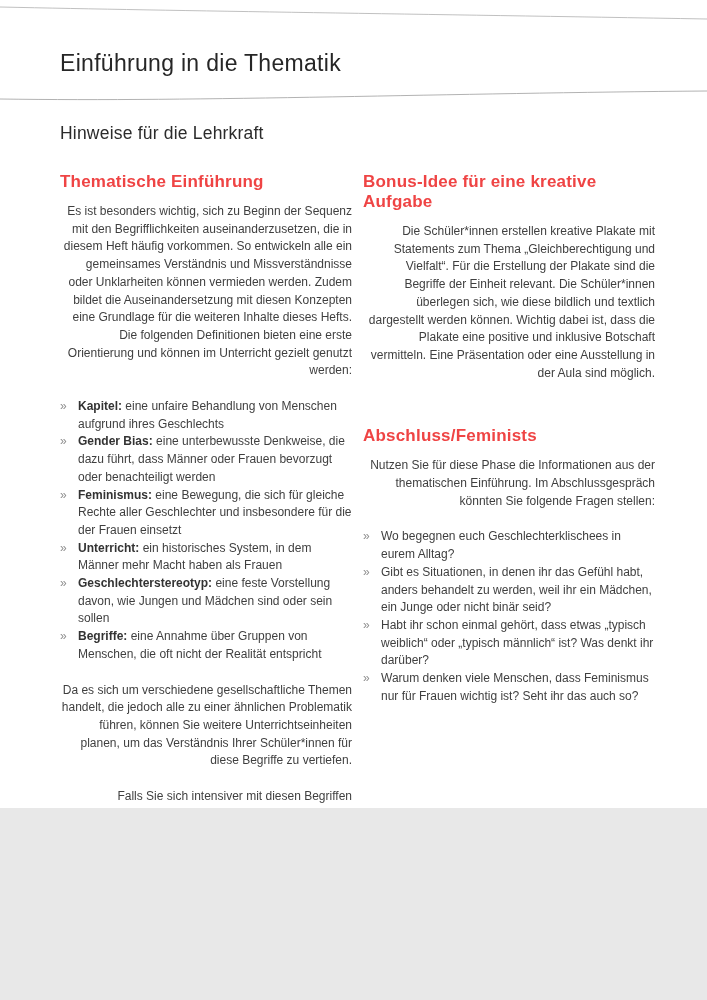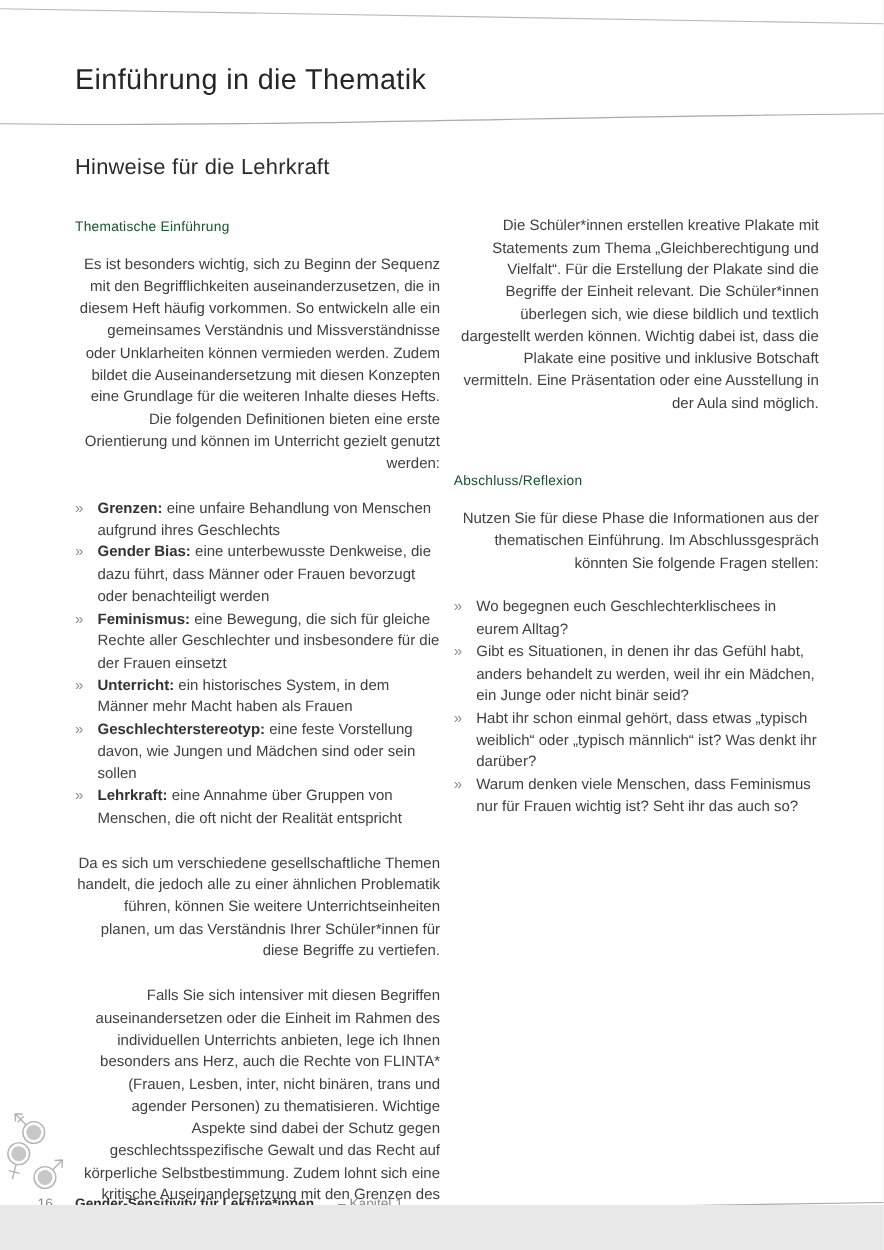--- a/index.html
+++ b/index.html
@@ -1,36 +1,36 @@
 <!DOCTYPE html>
 <html><head>
 <meta charset="utf-8">
 <style>
   html,body{margin:0;padding:0;background:#e8e8e8;}
   .page{
-    position:relative;width:707px;height:964px;background:#ffffff;
+    position:relative;width:707px;height:808px;background:#ffffff;
     font-family:"Liberation Sans",sans-serif;color:#3d3d3d;overflow:hidden;
     margin:0 auto;
   }
   .deco-lines{position:absolute;inset:0;width:707px;height:1000px;pointer-events:none;}
   .page-title{
     position:absolute;left:60px;top:50px;font-size:23px;letter-spacing:.3px;
     color:#262626;font-weight:400;
   }
   .section-title{
     position:absolute;left:60px;top:123px;font-size:17.5px;letter-spacing:.2px;
     color:#2b2b2b;font-weight:400;
   }
   .columns{
     position:absolute;left:60px;top:172px;width:595px;
     display:flex;justify-content:space-between;
   }
   .col{width:292px;font-size:12px;line-height:17.7px;color:#3f3f3f;}
   .col h3{
-    font-size:11px;font-weight:400;color:#14532d;margin:0 0 11px 0;
+    font-size:17px;font-weight:700;color:#ef4444;margin:0 0 11px 0;
     letter-spacing:.2px;line-height:20px;
   }
   .col p{margin:0 0 18px 0;text-align:right;}
   .col ul{list-style:none;margin:0 0 18px 0;padding:0;}
   .col li{display:flex;margin:0;}
   .col li .marker{width:18px;flex:0 0 18px;color:#8f8f8f;}
   .col li .li-text{flex:1;}
   .col .term{font-weight:700;color:#333;}
   .bonus-gap{height:26px;}
   .footer{
@@ -59,55 +59,56 @@
 
   <div class="columns">
 
     <div class="col">
       <h3>Thematische Einführung</h3>
       <p>Es ist besonders wichtig, sich zu Beginn der Sequenz mit den Begrifflichkeiten auseinanderzusetzen, die in diesem Heft häufig vorkommen. So entwickeln alle ein gemeinsames Verständnis und Missverständnisse oder Unklarheiten können vermieden werden. Zudem bildet die Auseinandersetzung mit diesen Konzepten eine Grundlage für die weiteren Inhalte dieses Hefts. Die folgenden Definitionen bieten eine erste Orientierung und können im Unterricht gezielt genutzt werden:</p>
 
       <ul>
         <li>
           <span class="marker">»</span>
-          <span class="li-text"><span class="term">Grenzen:</span> <span>eine unfaire Behandlung von Menschen aufgrund ihres Geschlechts</span></span>
+          <span class="li-text"><span class="term">Kapitel:</span> <span>eine unfaire Behandlung von Menschen aufgrund ihres Geschlechts</span></span>
         </li>
         <li>
           <span class="marker">»</span>
           <span class="li-text"><span class="term">Gender Bias:</span> <span>eine unterbewusste Denkweise, die dazu führt, dass Männer oder Frauen bevorzugt oder benachteiligt werden</span></span>
         </li>
         <li>
           <span class="marker">»</span>
           <span class="li-text"><span class="term">Feminismus:</span> <span>eine Bewegung, die sich für gleiche Rechte aller Geschlechter und insbesondere für die der Frauen einsetzt</span></span>
         </li>
         <li>
           <span class="marker">»</span>
           <span class="li-text"><span class="term">Unterricht:</span> <span>ein historisches System, in dem Männer mehr Macht haben als Frauen</span></span>
         </li>
         <li>
           <span class="marker">»</span>
           <span class="li-text"><span class="term">Geschlechterstereotyp:</span> <span>eine feste Vorstellung davon, wie Jungen und Mädchen sind oder sein sollen</span></span>
         </li>
         <li>
           <span class="marker">»</span>
-          <span class="li-text"><span class="term">Lehrkraft:</span> <span>eine Annahme über Gruppen von Menschen, die oft nicht der Realität entspricht</span></span>
+          <span class="li-text"><span class="term">Begriffe:</span> <span>eine Annahme über Gruppen von Menschen, die oft nicht der Realität entspricht</span></span>
         </li>
       </ul>
 
       <p>Da es sich um verschiedene gesellschaftliche Themen handelt, die jedoch alle zu einer ähnlichen Problematik führen, können Sie weitere Unterrichtseinheiten planen, um das Verständnis Ihrer Schüler*innen für diese Begriffe zu vertiefen.</p>
 
       <p><span>Falls Sie sich intensiver mit diesen Begriffen auseinandersetzen oder die Einheit im Rahmen des individuellen Unterrichts anbieten, lege ich Ihnen besonders ans Herz, auch die Rechte von FLINTA* (Frauen, Lesben, inter, nicht binären, trans und agender Personen) zu thematisieren. Wichtige Aspekte sind dabei der Schutz gegen geschlechtsspezifische Gewalt und das Recht auf körperliche Selbstbestimmung. Zudem lohnt sich eine kritische Auseinandersetzung mit den Grenzen des weißen Feminismus. Eine empfehlenswerte Lektüre dazu ist </span><i>Hood Feminism: Notes from the Women White Feminists Forgot</i></p>
     </div>
 
     <div class="col">
+      <h3>Bonus-Idee für eine kreative Aufgabe</h3>
       <p>Die Schüler*innen erstellen kreative Plakate mit Statements zum Thema „Gleichberechtigung und Vielfalt“. Für die Erstellung der Plakate sind die Begriffe der Einheit relevant. Die Schüler*innen überlegen sich, wie diese bildlich und textlich dargestellt werden können. Wichtig dabei ist, dass die Plakate eine positive und inklusive Botschaft vermitteln. Eine Präsentation oder eine Ausstellung in der Aula sind möglich.</p>
 
       <div class="bonus-gap"></div>
 
-      <h3>Abschluss/Reflexion</h3>
+      <h3>Abschluss/Feminists</h3>
       <p>Nutzen Sie für diese Phase die Informationen aus der thematischen Einführung. Im Abschlussgespräch könnten Sie folgende Fragen stellen:</p>
 
       <ul>
         <li>
           <span class="marker">»</span>
           <span class="li-text">Wo begegnen euch Geschlechterklischees in eurem Alltag?</span>
         </li>
         <li>
           <span class="marker">»</span>
           <span class="li-text">Gibt es Situationen, in denen ihr das Gefühl habt, anders behandelt zu werden, weil ihr ein Mädchen, ein Junge oder nicht binär seid?</span>

